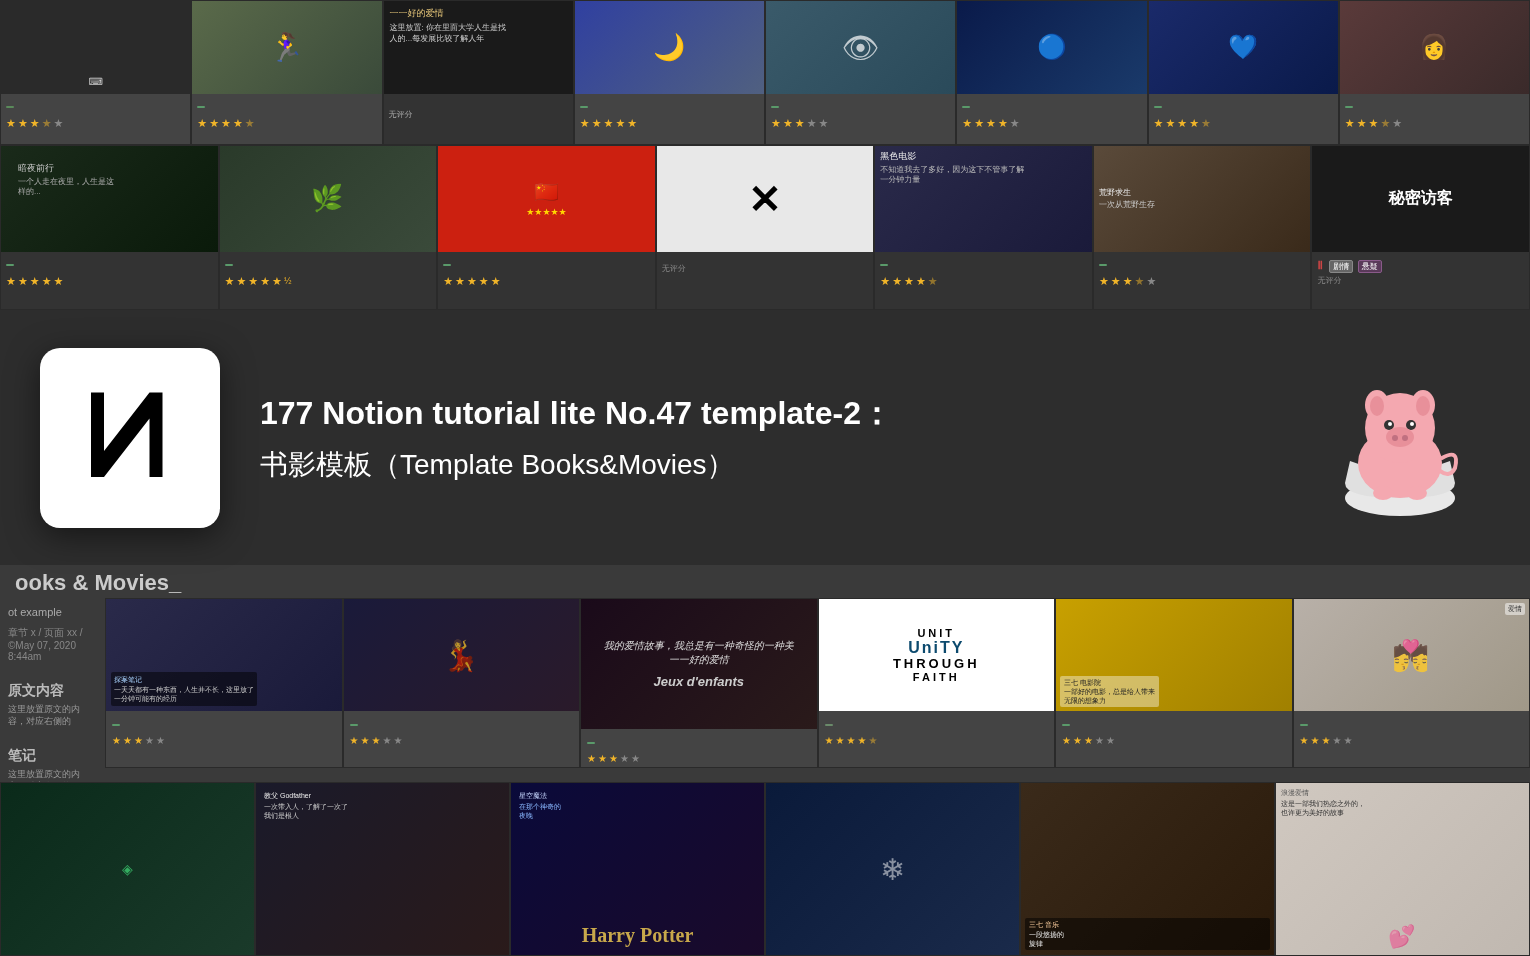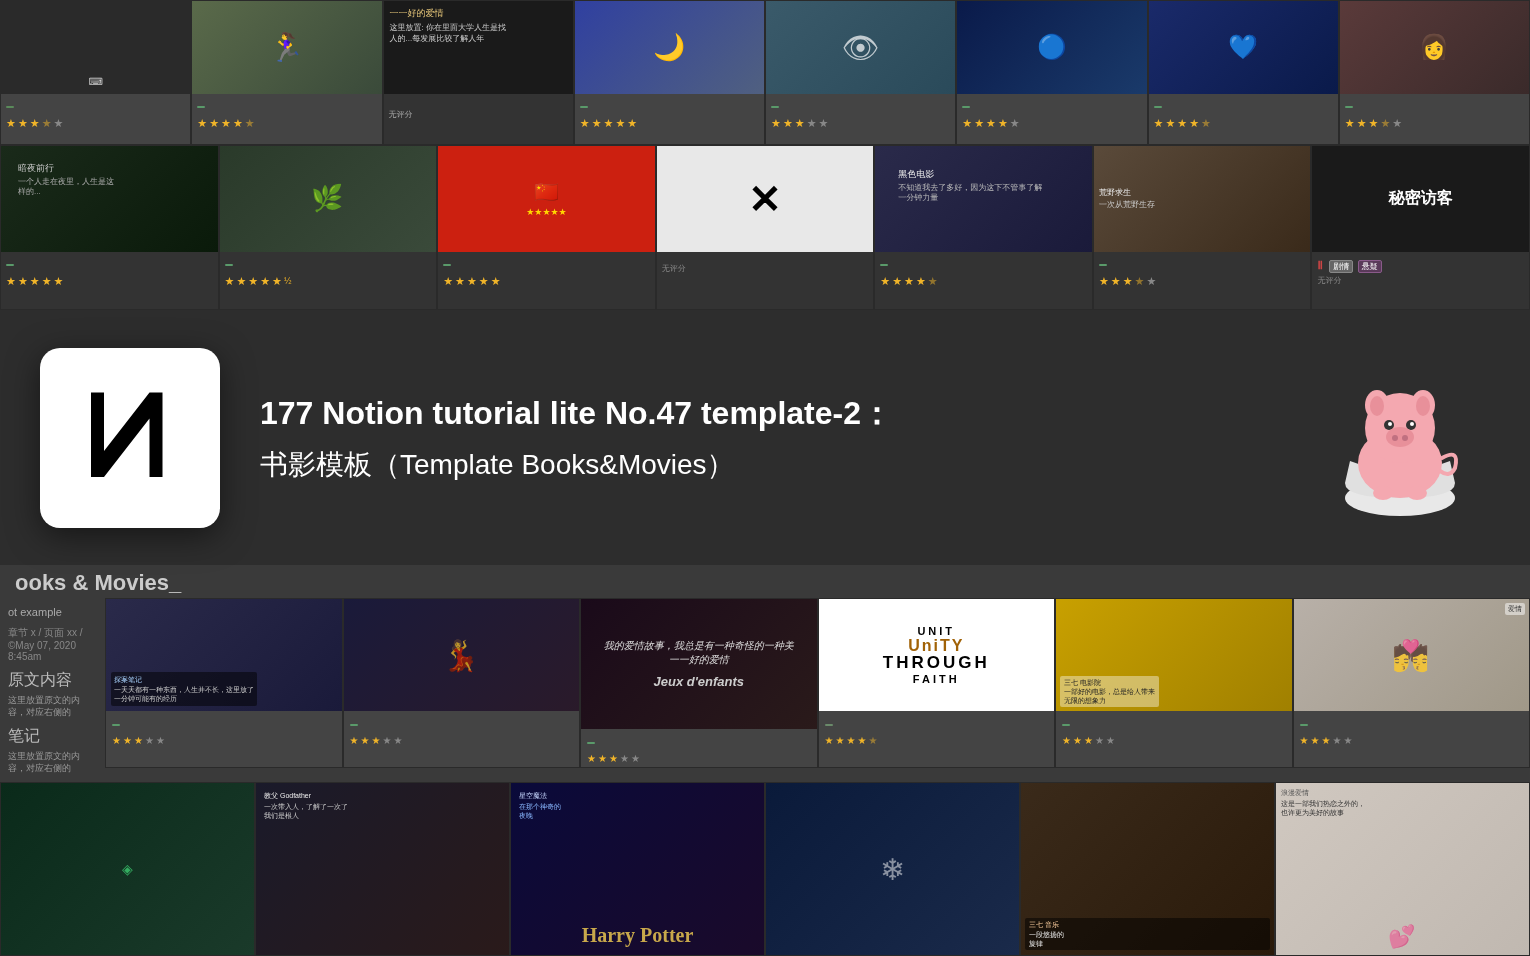--- a/index.html
+++ b/index.html
@@ -121,24 +121,24 @@
       color: #aaa;
       margin-bottom: 4px;
     }
 
     .example-meta {
       font-size: 10px;
       color: #888;
     }
 
     .example-content-label {
-      font-size: 16px;
+      font-size: 14px;
       color: #bbb;
-      font-weight: 400;
-      margin-top: 4px;
+      font-weight: 700;
+      margin-top: 16px;
     }
 
     .example-content-text {
       font-size: 9px;
       color: #999;
       line-height: 1.3;
     }
 
     .bottom-cards {
       display: flex;
@@ -448,21 +448,21 @@
       <div class="gcell-img" style="background:#e8e8e8; display:flex;align-items:center;justify-content:center;">
         <div style="font-size:40px;font-weight:900;color:#000;line-height:1;">✕</div>
       </div>
       <div class="gcell-info" style="background:#333;">
         <div style="height:8px;"></div>
         <div style="font-size:8px;color:#888;">无评分</div>
       </div>
     </div>
 
     <div class="gcell" style="background:#1a1a2a;">
-      <div class="gcell-img" style="background:linear-gradient(135deg,#2a2a4a,#1a1a3a); display:flex;align-items:flex-start;padding:23px;flex-direction:column;justify-content:flex-start;">
+      <div class="gcell-img" style="background:linear-gradient(135deg,#2a2a4a,#1a1a3a); display:flex;align-items:flex-start;padding:5px;flex-direction:column;justify-content:flex-start;">
         <div style="font-size:8px;color:#bbb;line-height:1.3;">
           <div style="color:#eee;font-size:9px;margin-bottom:2px;">黑色电影</div>
           <div>不知道我去了多好，因为这下不管事了解<br>一分钟力量</div>
         </div>
       </div>
       <div class="gcell-info" style="background:#333;">
         <div><span class="card-tag"></span></div>
         <div class="star-row">
             <span class="star">★</span>
             <span class="star">★</span>
@@ -554,21 +554,21 @@
   </div>
 
   <div class="books-label">ooks &amp; Movies_</div>
 
   <div class="bottom-section">
 
     <div class="left-example">
       <div class="example-label">ot example</div>
       <div class="example-meta">
         <span>章节 x / 页面 xx /</span><br>
-        <span>©May 07, 2020 8:45am</span>
+        <span>©May 07, 2020 8:44am</span>
       </div>
       <div class="example-content-label">原文内容</div>
       <div class="example-content-text">这里放置原文的内容，对应右侧的</div>
       <div class="example-content-label">笔记</div>
       <div class="example-content-text">这里放置原文的内容，对应右侧的</div>
     </div>
 
     <div class="bottom-cards">
 
       <div class="bottom-card" style="background:#2a2a3a;">
@@ -622,22 +622,22 @@
               <span class="star empty" style="font-size:10px;">★</span>
               <span class="star empty" style="font-size:10px;">★</span>
             </div>
         </div>
       </div>
 
       <div class="bottom-card" style="background:#fff;">
         <div style="height:112px;background:#fff;display:flex;flex-direction:column;align-items:center;justify-content:center;">
           <div style="text-align:center;line-height:1.1;">
             <div style="font-size:11px;font-weight:900;color:#000;letter-spacing:3px;">UNIT</div>
-            <div style="font-size:16px;font-weight:900;color:#a16207;letter-spacing:2px;">UniTY</div>
-            <div style="font-size:17px;font-weight:900;color:#000;letter-spacing:3px;">THROUGH</div>
+            <div style="font-size:16px;font-weight:900;color:#0c4a6e;letter-spacing:2px;">UniTY</div>
+            <div style="font-size:13px;font-weight:900;color:#000;letter-spacing:3px;">THROUGH</div>
             <div style="font-size:11px;font-weight:900;color:#000;letter-spacing:3px;">FAITH</div>
           </div>
         </div>
         <div class="bottom-card-info" style="background:#444;">
           <div><span class="card-tag" style="font-size:7px;background:#6a8a6a;"></span></div>
           <div class="star-row">
               <span class="star" style="font-size:10px;">★</span>
               <span class="star" style="font-size:10px;">★</span>
               <span class="star" style="font-size:10px;">★</span>
               <span class="star" style="font-size:10px;">★</span>

